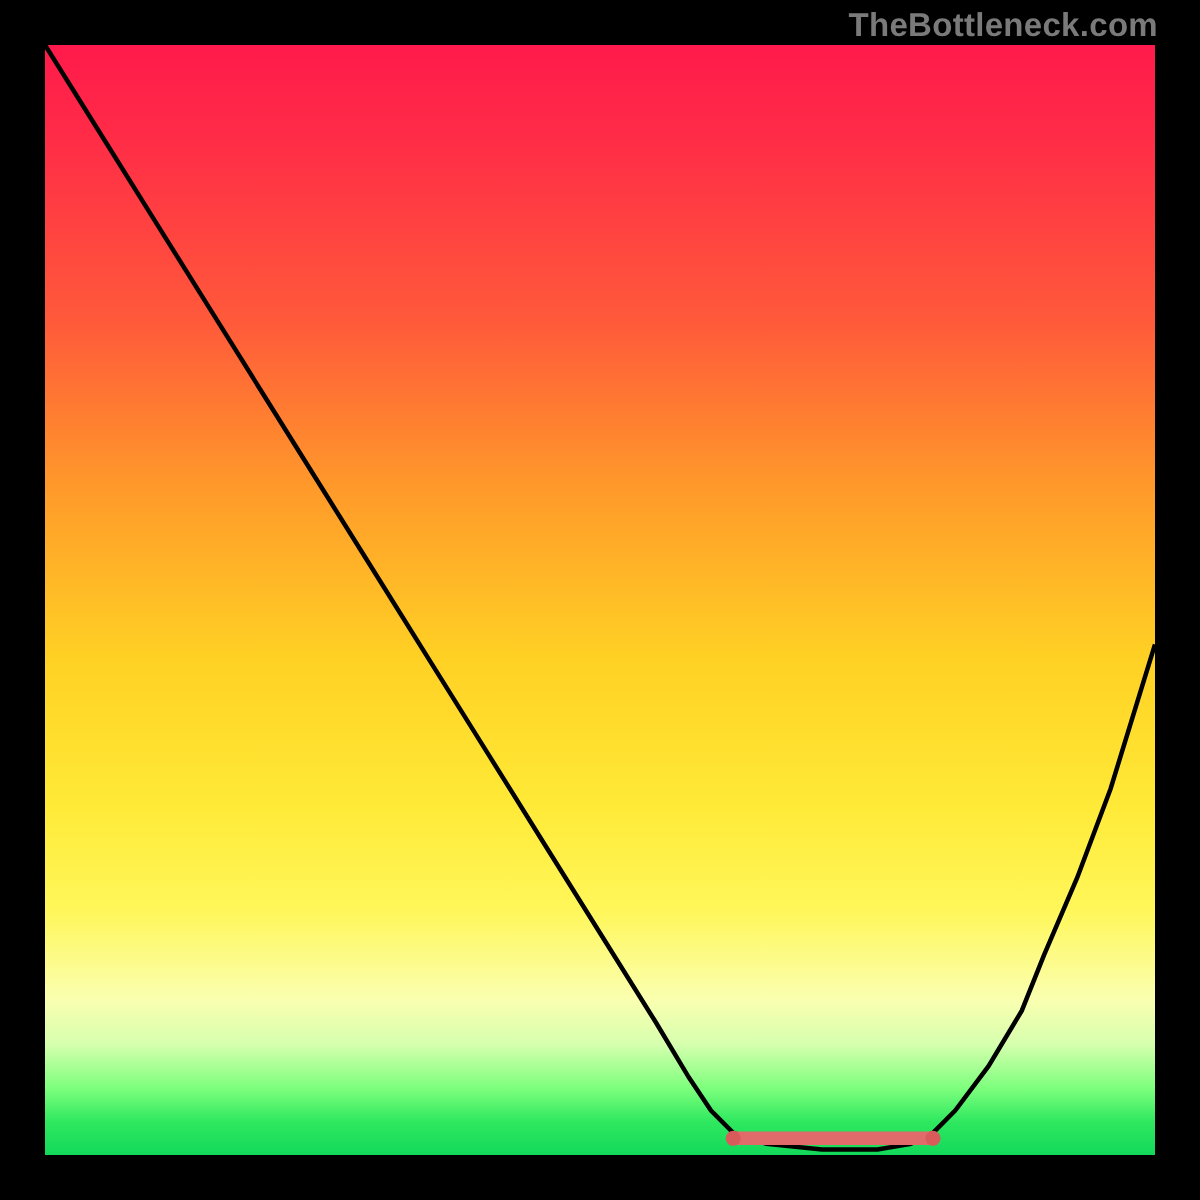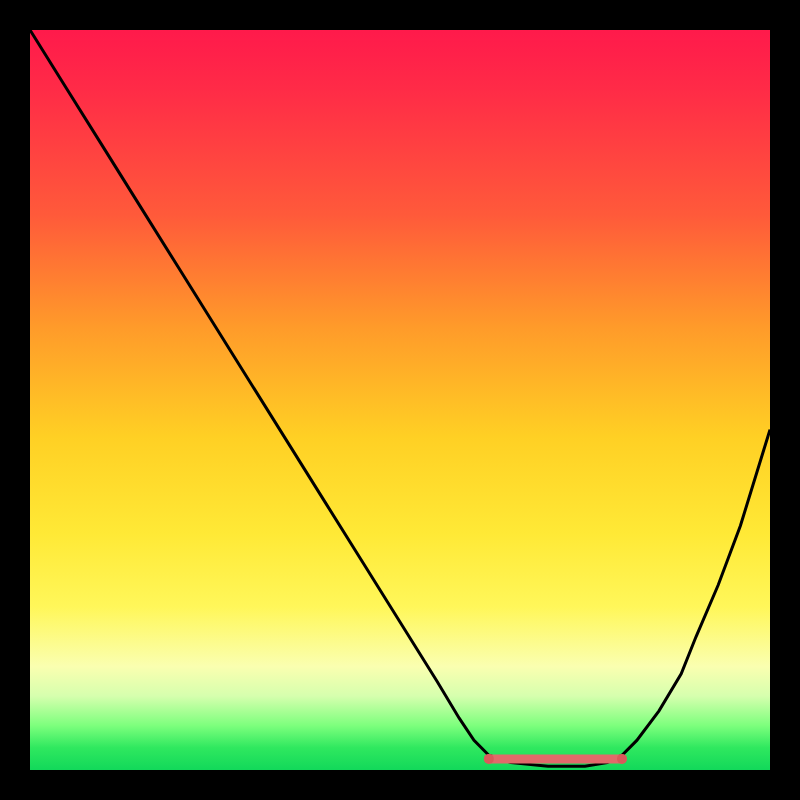--- a/index.html
+++ b/index.html
@@ -64,14 +64,15 @@
 
   <div class="plot-area">
     <svg class="plot-svg" viewBox="0 0 740 740" preserveAspectRatio="none">
       <path id="curve-path" fill="none" stroke-width="3" stroke="#000000" d="M0.0 0.0 L37.0 59.2 L74.0 118.4 L111.0 177.6 L148.0 236.8 L185.0 296.0 L222.0 355.2 L259.0 414.4 L296.0 473.6 L333.0 532.8 L370.0 592.0 L407.0 651.2 L429.2 688.2 L444.0 710.4 L458.8 725.2 L481.0 732.6 L518.0 736.3 L555.0 736.3 L577.2 732.6 L592.0 725.2 L606.8 710.4 L629.0 680.8 L651.2 643.8 L666.0 606.8 L688.2 555.0 L710.4 495.8 L740.0 399.6"></path>
       <line id="flat-seg" stroke-width="9" stroke-linecap="round" stroke="#e16a6a" x1="458.8" y1="728.9" x2="592" y2="728.9"></line>
       <circle id="flat-dot-left" fill="#d85a5a" cx="458.8" cy="728.9" r="5"></circle>
       <circle id="flat-dot-right" fill="#d85a5a" cx="592" cy="728.9" r="5"></circle>
     </svg>
   </div>
 
+  <div class="watermark">TheBottleneck.com</div>
 
 </div>
 
 </body></html>

